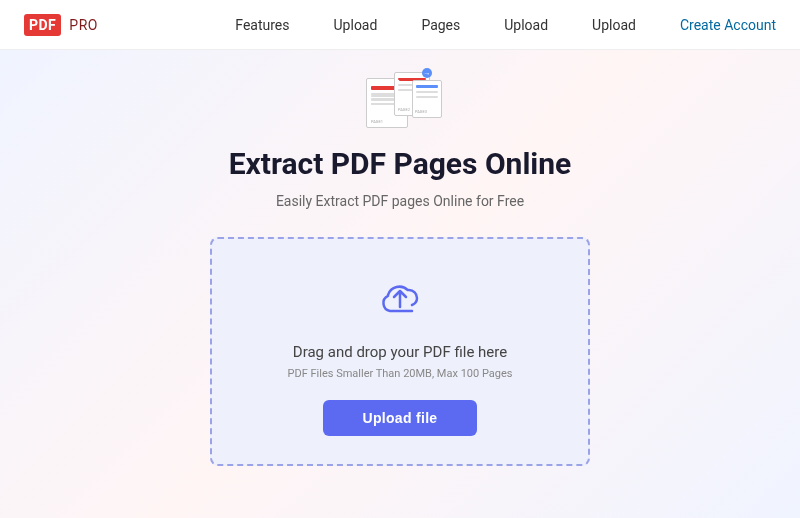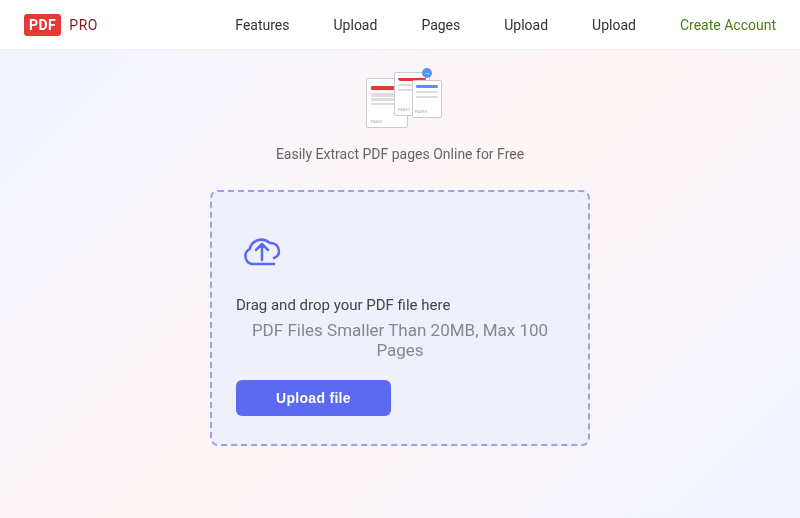--- a/index.html
+++ b/index.html
@@ -61,21 +61,21 @@
     }
 
     .nav-link {
       color: #333;
       text-decoration: none;
       font-size: 14px;
       cursor: pointer;
     }
 
     .nav-create-account {
-      color: #4d7c0f;
+      color: #0369a1;
       font-size: 14px;
       cursor: pointer;
     }
 
     
     .main {
       background: linear-gradient(135deg, #f0f4ff 0%, #fff5f5 50%, #f0f4ff 100%);
       height: 468px;
       display: flex;
       flex-direction: column;
@@ -185,42 +185,42 @@
     }
 
     
     .upload-area {
       width: 380px;
       background: #eef0fb;
       border: 2px dashed #9ba3e8;
       border-radius: 8px;
       display: flex;
       flex-direction: column;
-      align-items: flex-start;
+      align-items: center;
       padding: 32px 24px 28px;
     }
 
     .upload-icon {
       margin-bottom: 16px;
     }
 
     .upload-icon svg {
       width: 52px;
       height: 52px;
     }
 
     .upload-text {
       font-size: 15px;
       color: #444;
       margin-bottom: 6px;
       text-align: center;
     }
 
     .upload-limit {
-      font-size: 17px;
+      font-size: 11px;
       color: #888;
       margin-bottom: 20px;
       text-align: center;
     }
 
     .upload-btn {
       background: #5b6af0;
       color: #fff;
       border: none;
       border-radius: 6px;
@@ -273,20 +273,21 @@
       <div style="position:absolute;top:10px;left:3px;right:3px;height:2px;background:#ddd;border-radius:1px;"></div>
       <div style="position:absolute;top:15px;left:3px;right:3px;height:2px;background:#ddd;border-radius:1px;"></div>
       <div style="position:absolute;bottom:3px;left:2px;font-size:4px;color:#aaa;">PAGE3</div>
     </div>
 
     <div style="position:absolute;top:-2px;right:8px;width:10px;height:10px;background:#5b8ff9;border-radius:50%;display:flex;align-items:center;justify-content:center;">
       <span style="color:#fff;font-size:7px;font-weight:700;">→</span>
     </div>
   </div>
 
+  <h1 class="main-title">Extract PDF Pages Online</h1>
   <p class="main-subtitle">Easily Extract PDF pages Online for Free</p>
 
   <div class="upload-area">
 
     <div class="upload-icon">
       <svg viewBox="0 0 52 52" fill="none" xmlns="http://www.w3.org/2000/svg">
         <path d="M26 36V20M26 20L20 26M26 20L32 26" stroke="#5b6af0" stroke-width="2.5" stroke-linecap="round" stroke-linejoin="round"></path>
         <path d="M38 34c3.3-1.2 5-4.2 5-7a8 8 0 0 0-8-8c-.4 0-.8 0-1.2.1A12 12 0 0 0 14 24c0 .3 0 .6.02.9A8 8 0 0 0 16 40h22" stroke="#5b6af0" stroke-width="2.5" stroke-linecap="round" stroke-linejoin="round"></path>
       </svg>
     </div>

